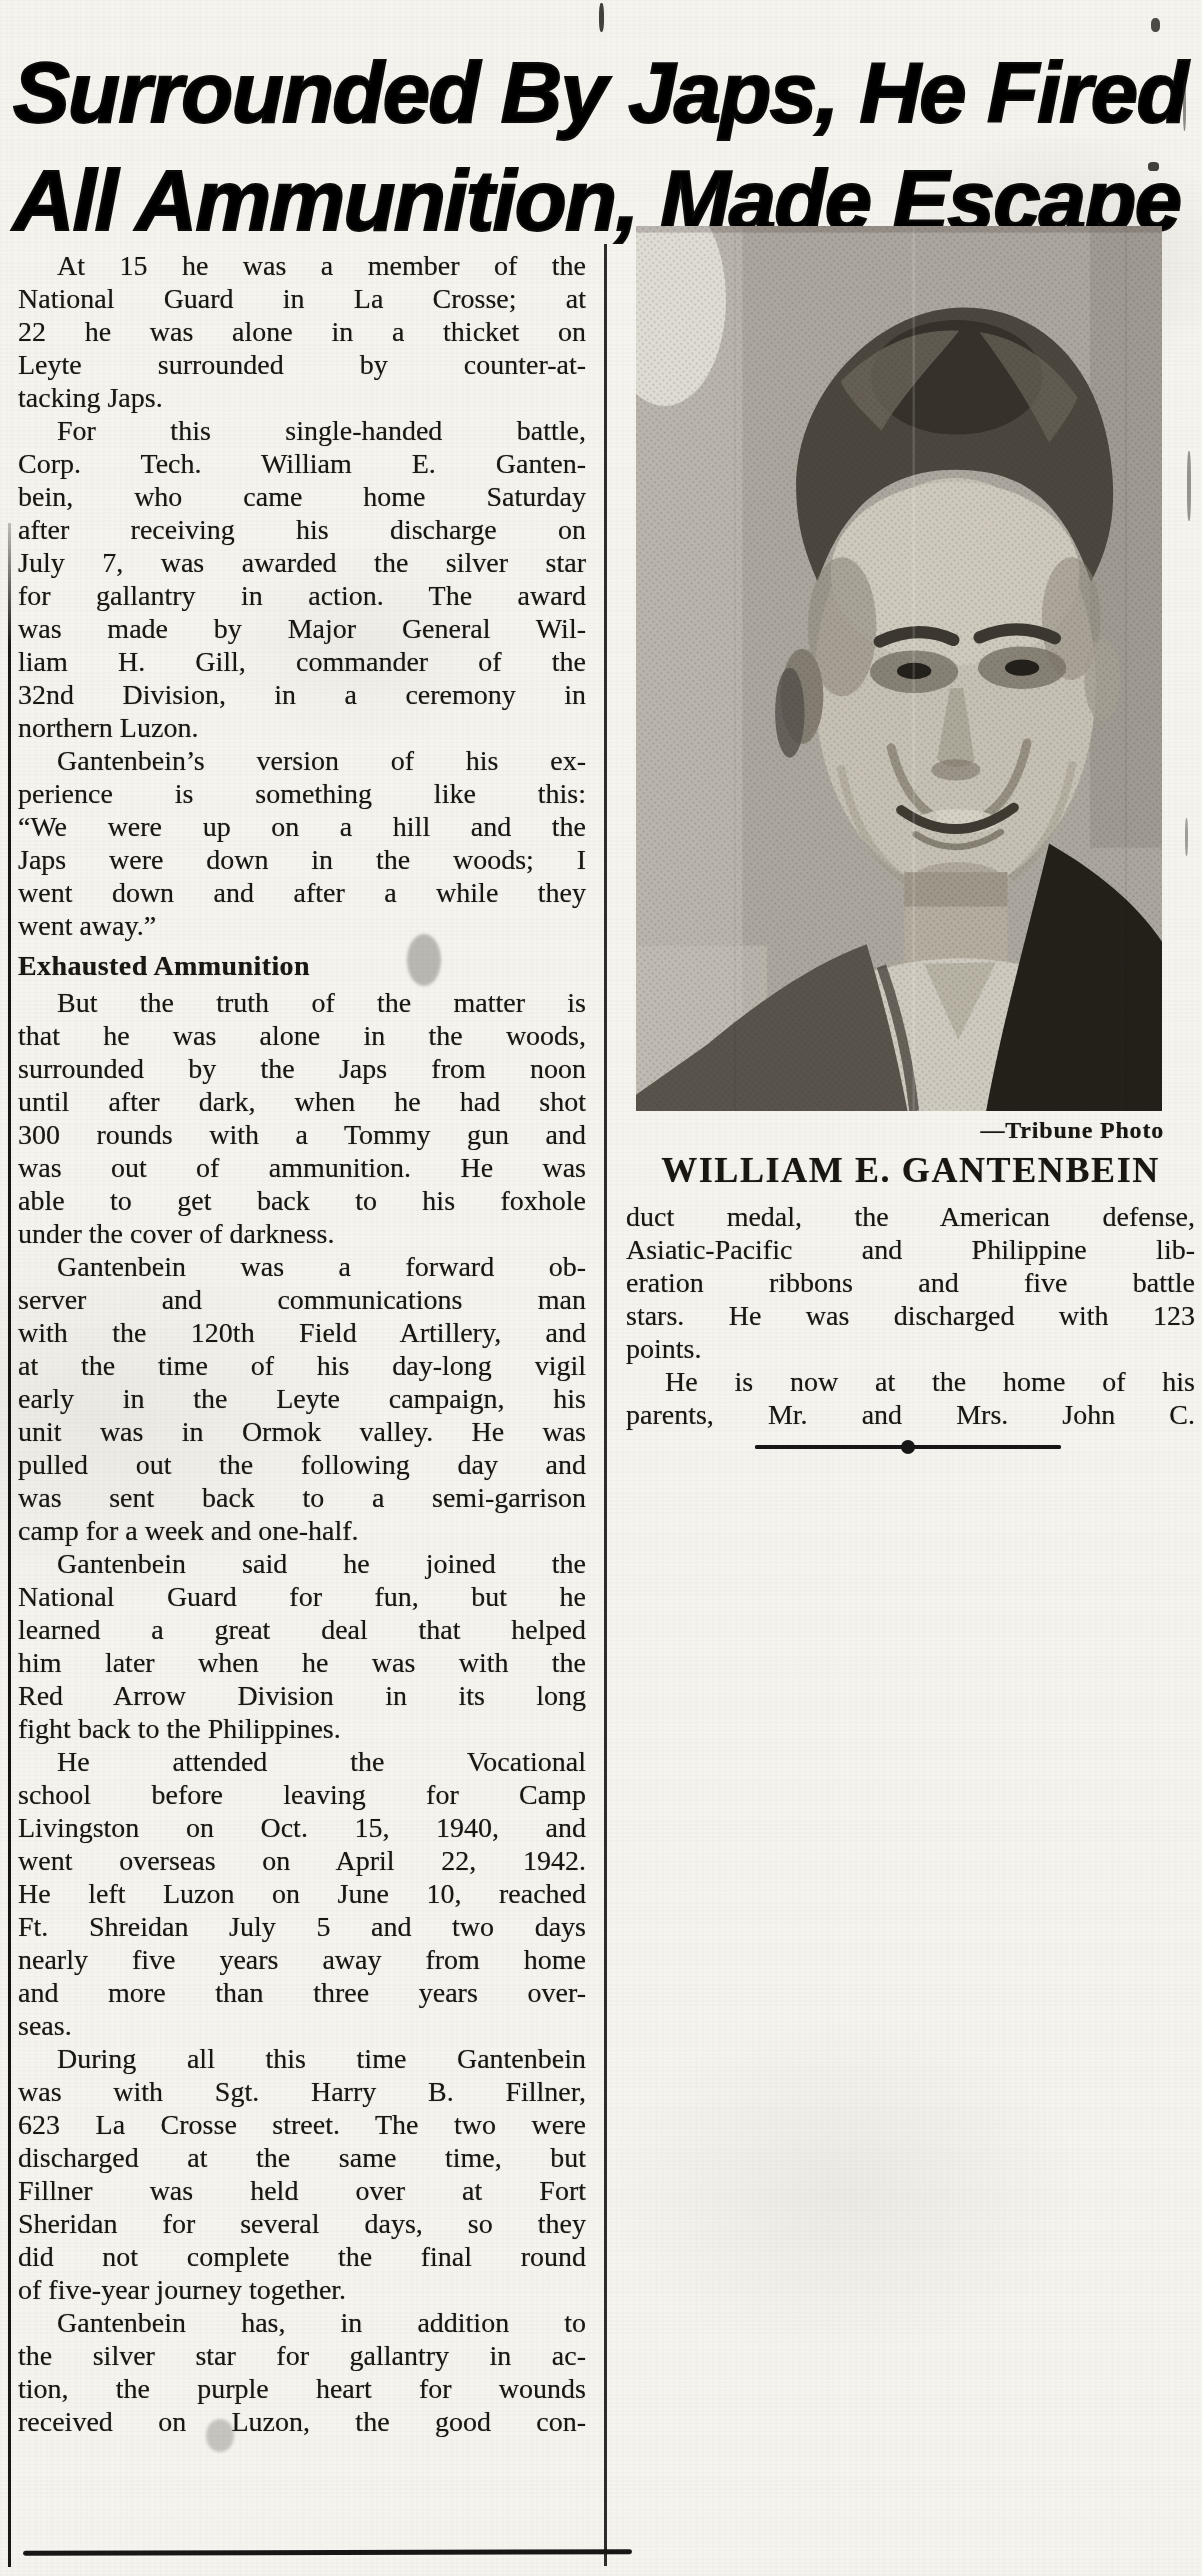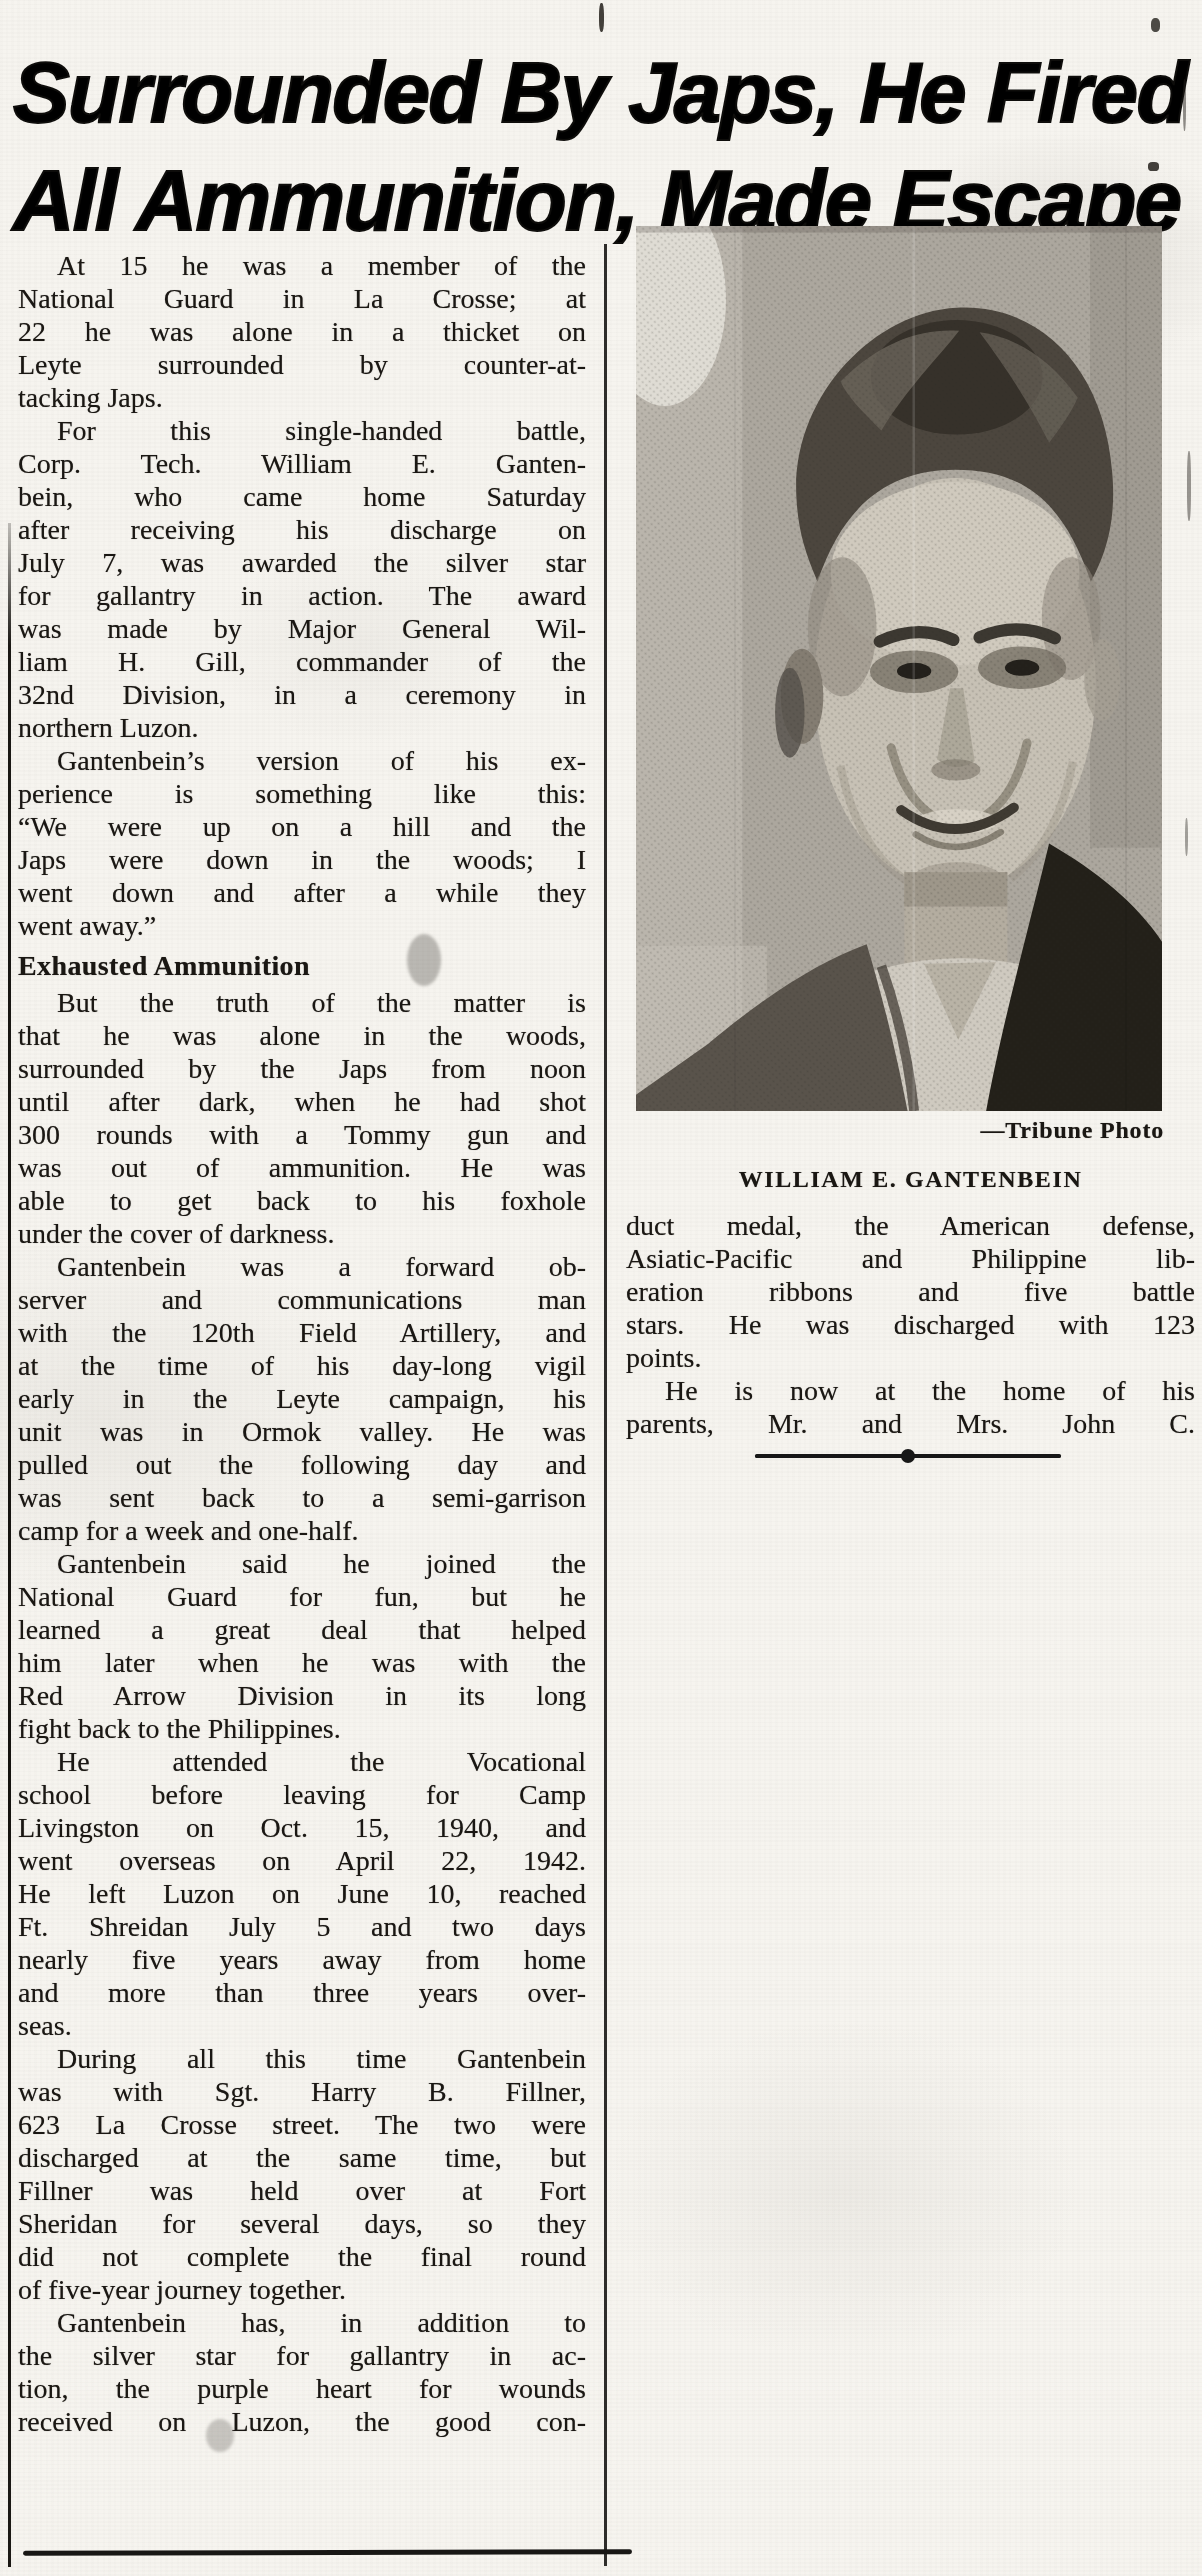--- a/index.html
+++ b/index.html
@@ -50,22 +50,22 @@
   .photo{
     width:526px;height:885px;margin-left:9.8px;position:relative;
     background:#aca79e;
   }
   .photo svg{display:block;width:100%;height:100%;}
   .credit{
     font-weight:700;font-size:24px;line-height:28px;
     text-align:right;padding-right:31px;letter-spacing:0.8px;margin-top:4.9px;
   }
   .photoname{
-    font-weight:700;font-size:24px;line-height:39px;
-    text-align:center;letter-spacing:1.6px;margin-top:16px;
+    font-weight:700;font-size:36px;line-height:39px;
+    text-align:center;letter-spacing:1.6px;margin-top:7px;
   }
   .rc-text{margin-top:9.8px;}
   .enddiv{
     position:relative;margin:14.7px 0 0 129px;width:306px;height:4.1px;
     background:#171717;border-radius:1.6px;
   }
   .enddiv .dot{
     position:absolute;left:50%;top:50%;width:14px;height:14px;
     transform:translate(-50%,-50%);border-radius:50%;background:#171717;
   }

